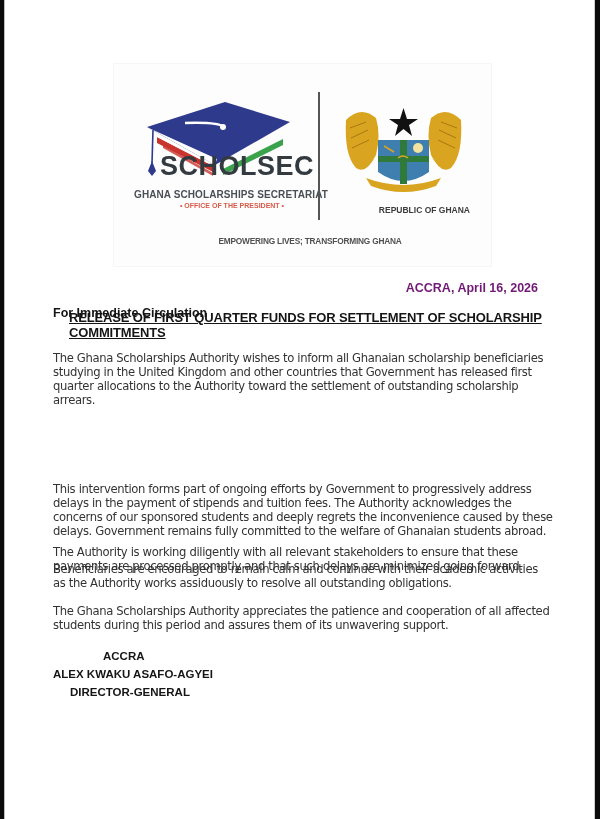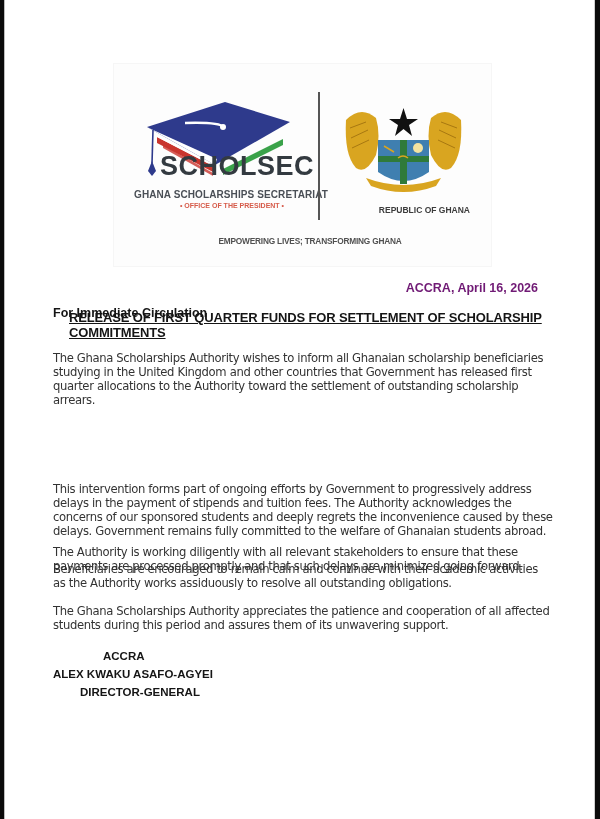--- a/index.html
+++ b/index.html
@@ -70,21 +70,21 @@
     .p3 { top: 545px; }
     .p4 { top: 562px; }
     .p5 { top: 604px; }
 
     .sig {
       position: absolute; font-family: "Liberation Sans", sans-serif; font-weight: bold;
       font-size: 11.5px; color: #151515;
     }
     .sig-signed { left: 103px; top: 650px; }
     .sig-name { left: 53px; top: 668px; }
-    .sig-title { left: 80px; top: 686px; }
+    .sig-title { left: 70px; top: 686px; }
   </style>
 </head>
 <body>
 
 <div class="border-left"></div>
 <div class="border-left-shade"></div>
 <div class="border-right"></div>
 <div class="border-right-shade"></div>
 
 <div class="letterhead"></div>

